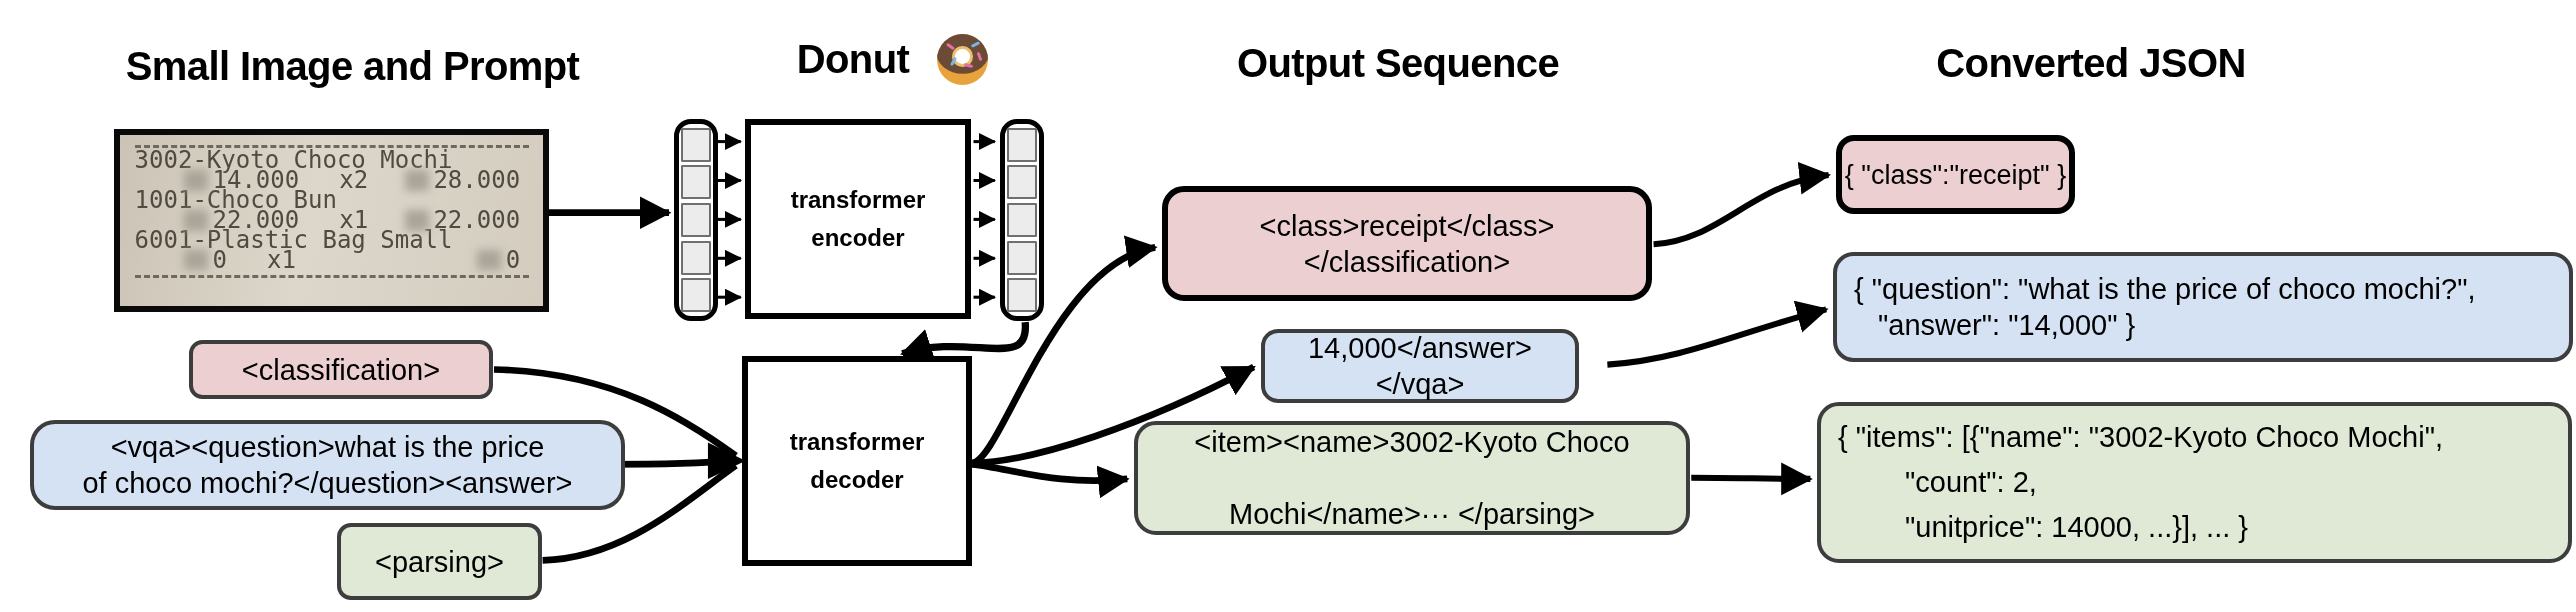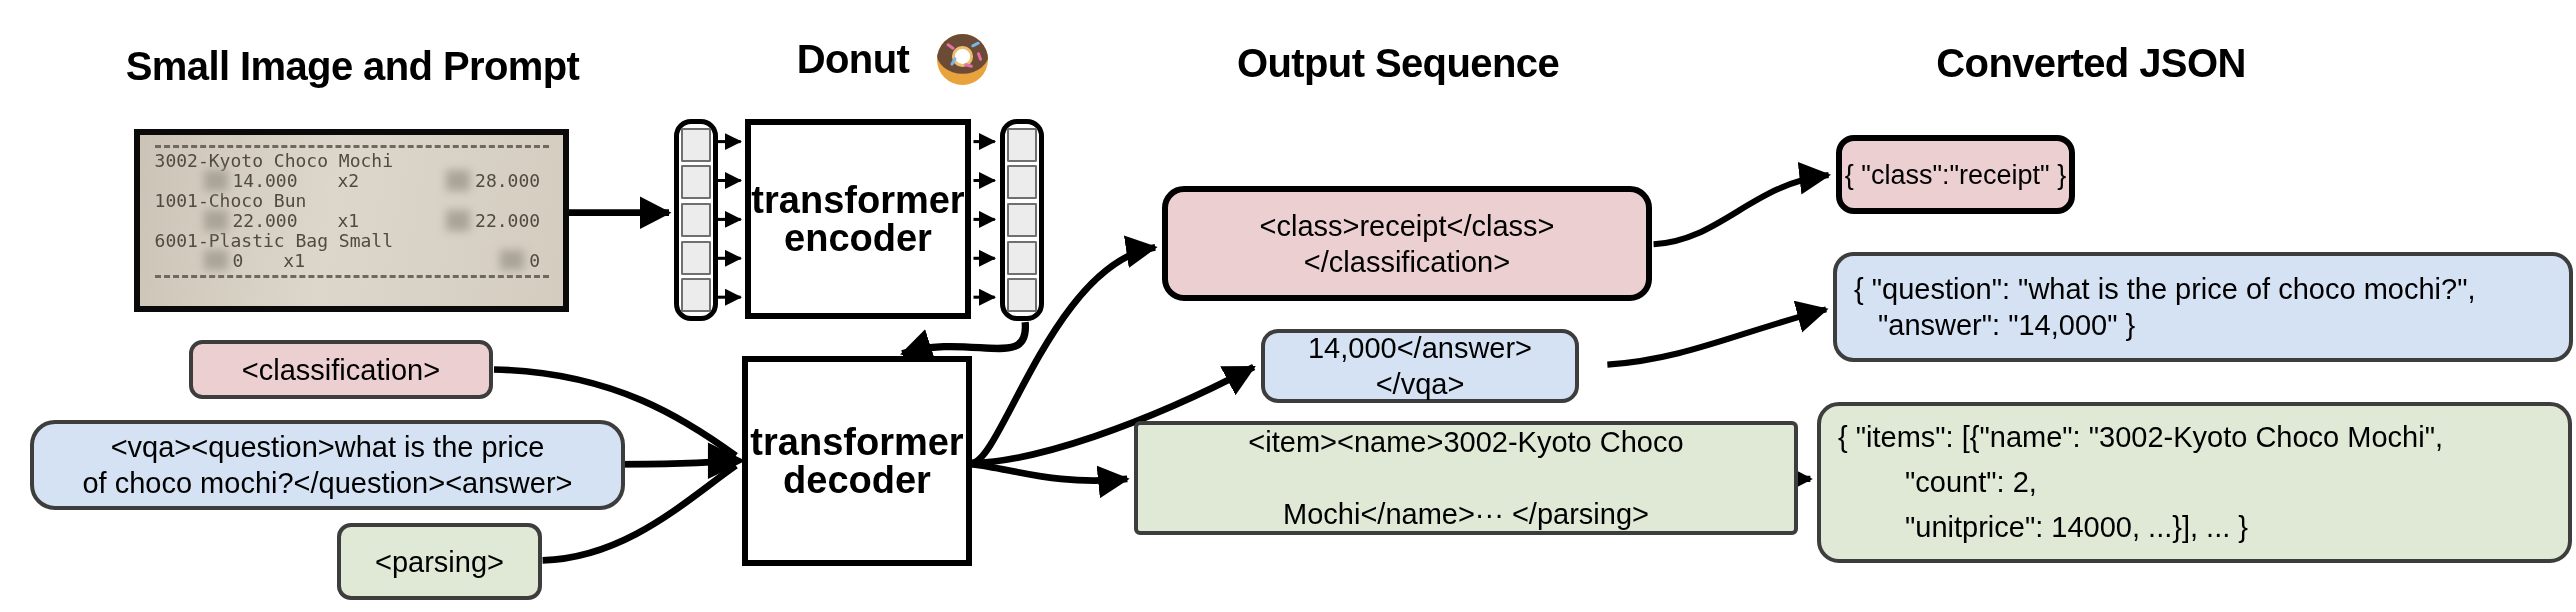--- a/index.html
+++ b/index.html
@@ -25,24 +25,24 @@
   .donut::after{content:"";position:absolute;width:14.6px;height:14.6px;left:15px;top:12px;
          border-radius:50%;background:#fff;border:3px solid #eabf72;z-index:2;}
   .sp{position:absolute;width:9px;height:3px;border-radius:1.8px;z-index:3;}
   .sp1{left:8.5px;top:11px;transform:rotate(35deg);background:#e470a8;}
   .sp2{left:34px;top:8.5px;transform:rotate(-25deg);background:#76b7e8;}
   .sp3{left:38px;top:20.7px;transform:rotate(70deg);background:#e470a8;}
   .sp4{left:12px;top:25.5px;transform:rotate(-60deg);background:#76b7e8;}
   .sp5{left:27px;top:30px;transform:rotate(15deg);background:#e470a8;}
 
   
-  .receipt{position:absolute;left:134px;top:129px;width:394px;height:156px;z-index:3;
+  .receipt{position:absolute;left:114px;top:129px;width:394px;height:156px;z-index:3;
            border:6px solid #0a0a0a;background:linear-gradient(100deg,#cbc4b6,#ddd7cb 45%,#d3ccbf);
            padding:7.3px 14.6px;box-sizing:content-box;
-           font-family:"DejaVu Sans Mono",monospace;color:#504a40;font-size:18px;line-height:19px;}
+           font-family:"DejaVu Sans Mono",monospace;color:#504a40;font-size:24px;line-height:19px;}
   .r-divider{border-top:3px dashed #6e695e;margin:2.4px 0 3.6px 0;}
   .r-divider.bottom{margin-top:4.9px;}
   .r-name{white-space:nowrap;}
   .r-price{display:flex;justify-content:space-between;align-items:center;white-space:nowrap;}
   .r-left{margin-left:49px;display:inline-flex;align-items:center;}
   .r-qty{margin-left:40px;text-align:right;}
   .r-right{margin-right:8.5px;display:inline-flex;align-items:center;}
   .blur{display:inline-block;width:24px;height:20.7px;background:#aaa498;filter:blur(4.3px);
         margin-right:4.9px;}
 
@@ -50,41 +50,41 @@
   .tokcol{position:absolute;top:119px;width:44px;height:202px;z-index:3;box-sizing:border-box;
           border:5.5px solid #000;border-radius:17px;background:#fff;
           display:flex;flex-direction:column;justify-content:space-evenly;align-items:center;}
   .tokcol.left{left:674px;}
   .tokcol.right{left:1000px;}
   .tok{display:block;width:25.5px;height:30px;background:#ececec;border:2.4px solid #6f6f6f;border-radius:1.2px;}
 
   
   .mbox{position:absolute;z-index:3;background:#fff;border:6.7px solid #000;box-sizing:border-box;
         display:flex;flex-direction:column;justify-content:center;align-items:center;
-        font-weight:bold;font-size:38px;line-height:38px;text-align:center;}
+        font-weight:bold;font-size:24px;line-height:38px;text-align:center;}
   .encoder{left:745px;top:119px;width:226px;height:200px;}
   .decoder{left:742px;top:356px;width:230px;height:210px;}
 
   
   .tbox{position:absolute;z-index:3;box-sizing:border-box;border:4.3px solid #3d3d3d;
         display:flex;flex-direction:column;justify-content:center;
         font-size:29px;line-height:36px;}
   .tbox.center{align-items:center;text-align:center;}
   .pinkbg{background:#eccfd0;}
   .bluebg{background:#d5e2f3;}
   .greenbg{background:#dfe9d6;}
   .hl{border:6.7px solid #000;}
 
   .p-class{left:189px;top:340px;width:304px;height:59px;border-radius:13.4px;}
   .p-vqa{left:30px;top:420px;width:595px;height:90px;border-radius:25px;}
   .p-parse{left:337px;top:523px;width:205px;height:77px;border-radius:14px;}
 
   .o-class{left:1162px;top:186px;width:490px;height:115px;border-radius:22px;}
   .o-vqa{left:1261px;top:329px;width:318px;height:74px;border-radius:17px;}
-  .o-parse{left:1134px;top:421px;width:664px;height:114px;border-radius:6px;gap:36px;}
+  .o-parse{left:1134px;top:421px;width:556px;height:114px;border-radius:22px;gap:36px;}
 
   .j-class{left:1836px;top:135px;width:239px;height:79px;border-radius:18px;font-size:27px;}
   .j-vqa{left:1833px;top:252px;width:740px;height:110px;border-radius:20.7px;
          padding-left:17px;justify-content:center;}
   .j-parse{left:1817px;top:402px;width:755px;height:161px;border-radius:22px;
          padding-left:17px;justify-content:center;line-height:45px;}
   .ind{margin-left:24px;}
   .ind2{margin-left:67px;}
 </style>
 </head>

